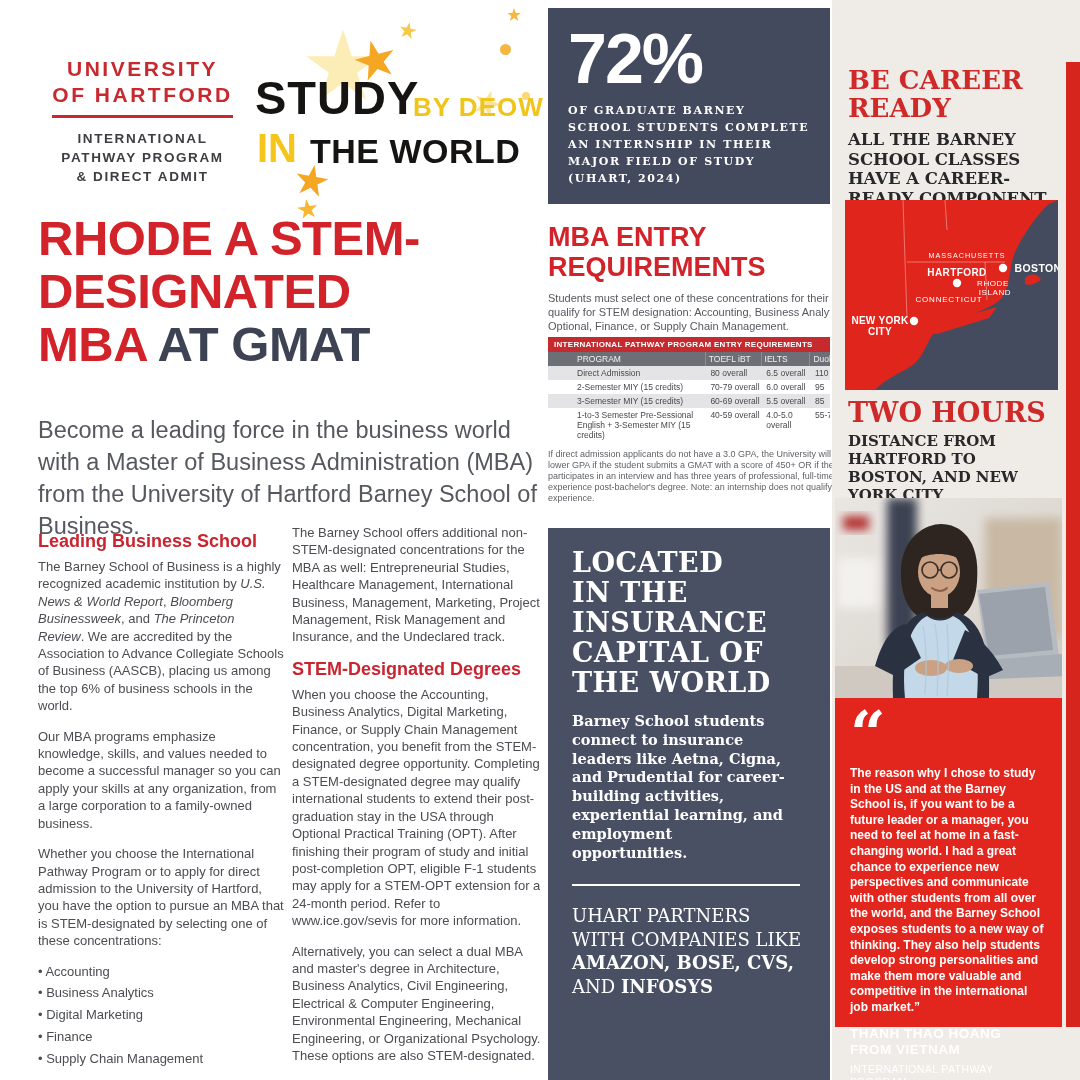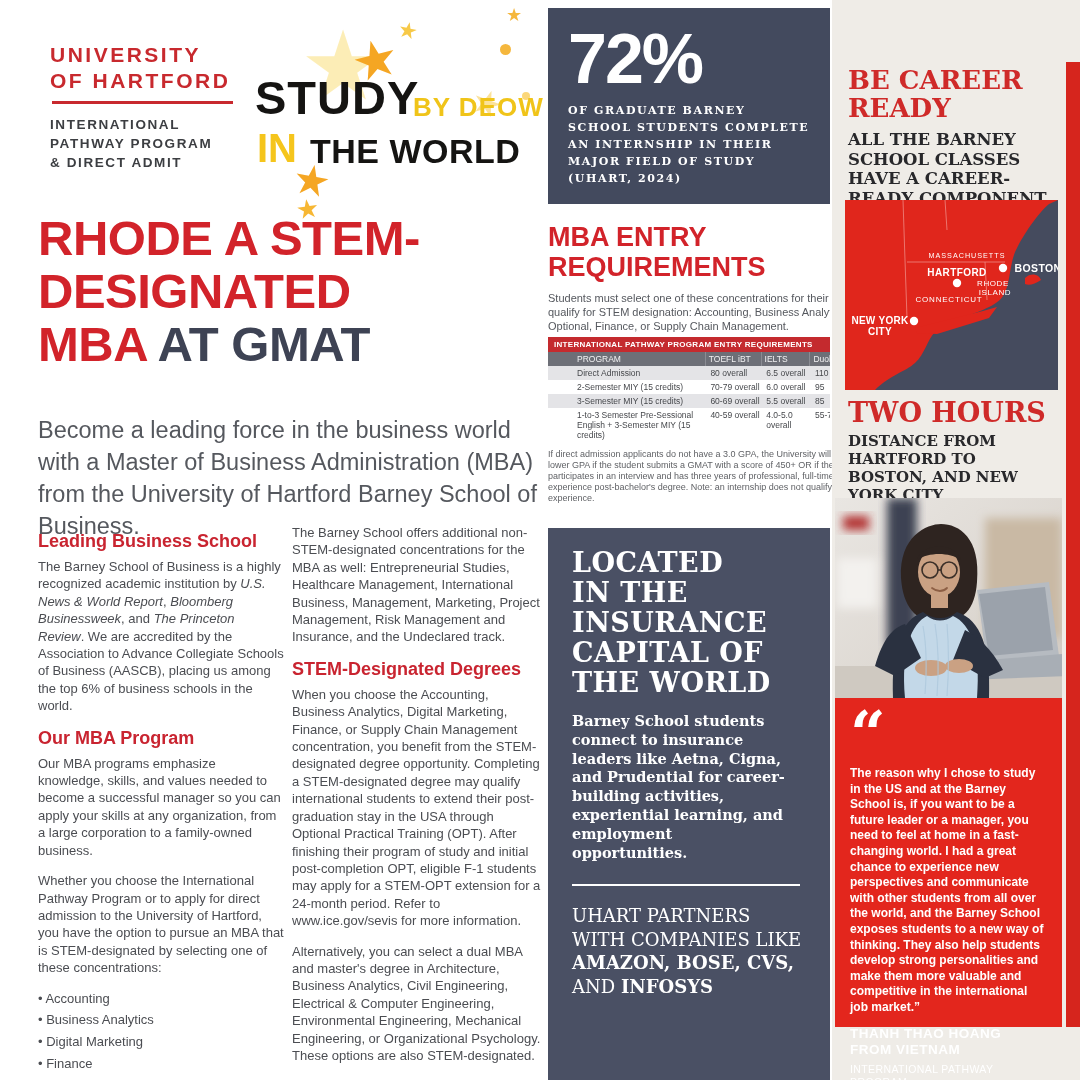--- a/index.html
+++ b/index.html
@@ -2,21 +2,21 @@
 <html><head>
 <meta charset="utf-8">
 <style>
   html,body{margin:0;padding:0;background:#ffffff;}
   .page{position:relative;width:1080px;height:1080px;background:#ffffff;overflow:hidden;
         font-family:"Liberation Sans",sans-serif;-webkit-font-smoothing:antialiased;}
   .slab{font-family:"DejaVu Serif",serif;font-weight:bold;}
   .abs{position:absolute;}
 
   
-  .logo{left:50px;top:42px;width:185px;text-align:left;}
+  .logo{left:50px;top:56px;width:185px;text-align:center;}
   .logo .uni{color:#c8292e;font-weight:bold;font-size:21px;letter-spacing:2.5px;line-height:26px;}
   .logo .rule{height:3px;background:#c8292e;margin:7px 2px 11px;}
   .logo .prog{color:#3c3e42;font-size:13.5px;letter-spacing:1.6px;line-height:19px;font-weight:bold;}
 
   
   .m-study{left:255px;top:70px;font-size:47px;font-weight:bold;color:#151412;letter-spacing:1px;}
   .m-bydeow{left:413px;top:92px;font-size:26px;font-weight:bold;color:#f0c419;letter-spacing:1px;}
   .m-in{left:257px;top:126px;font-size:40px;font-weight:bold;color:#f5c51c;}
   .m-world{left:310px;top:132px;font-size:34px;font-weight:bold;color:#151412;letter-spacing:.5px;}
   .star{position:absolute;line-height:1;}
@@ -123,21 +123,20 @@
   <div class="abs hero-title">
     <span style="display:block">RHODE A STEM-</span>
     <span style="display:block">DESIGNATED</span>
     <span style="display:block"><span>MBA</span><span class="navy"> AT GMAT</span></span>
   </div>
   <div class="abs hero-intro">Become a leading force in the business world with a Master of Business Administration (MBA) from the University of Hartford Barney School of Business.</div>
 
   <div class="abs col col1">
     <h3>Leading Business School</h3>
     <p><span>The Barney School of Business is a highly recognized academic institution by </span><span class="ital">U.S. News &amp; World Report</span><span>, </span><span class="ital">Bloomberg Businessweek</span><span>, and </span><span class="ital">The Princeton Review</span><span>. We are accredited by the Association to Advance Collegiate Schools of Business (AASCB), placing us among the top 6% of business schools in the world.</span></p>
-    <h3>Our MBA Program</h3>
     <p>Our MBA programs emphasize knowledge, skills, and values needed to become a successful manager so you can apply your skills at any organization, from a large corporation to a family-owned business.</p>
     <p>Whether you choose the International Pathway Program or to apply for direct admission to the University of Hartford, you have the option to pursue an MBA that is STEM-designated by selecting one of these concentrations:</p>
     <ul>
       <li>Accounting</li>
       <li>Business Analytics</li>
       <li>Digital Marketing</li>
       <li>Finance</li>
       <li>Supply Chain Management</li>
     </ul>
   </div>

